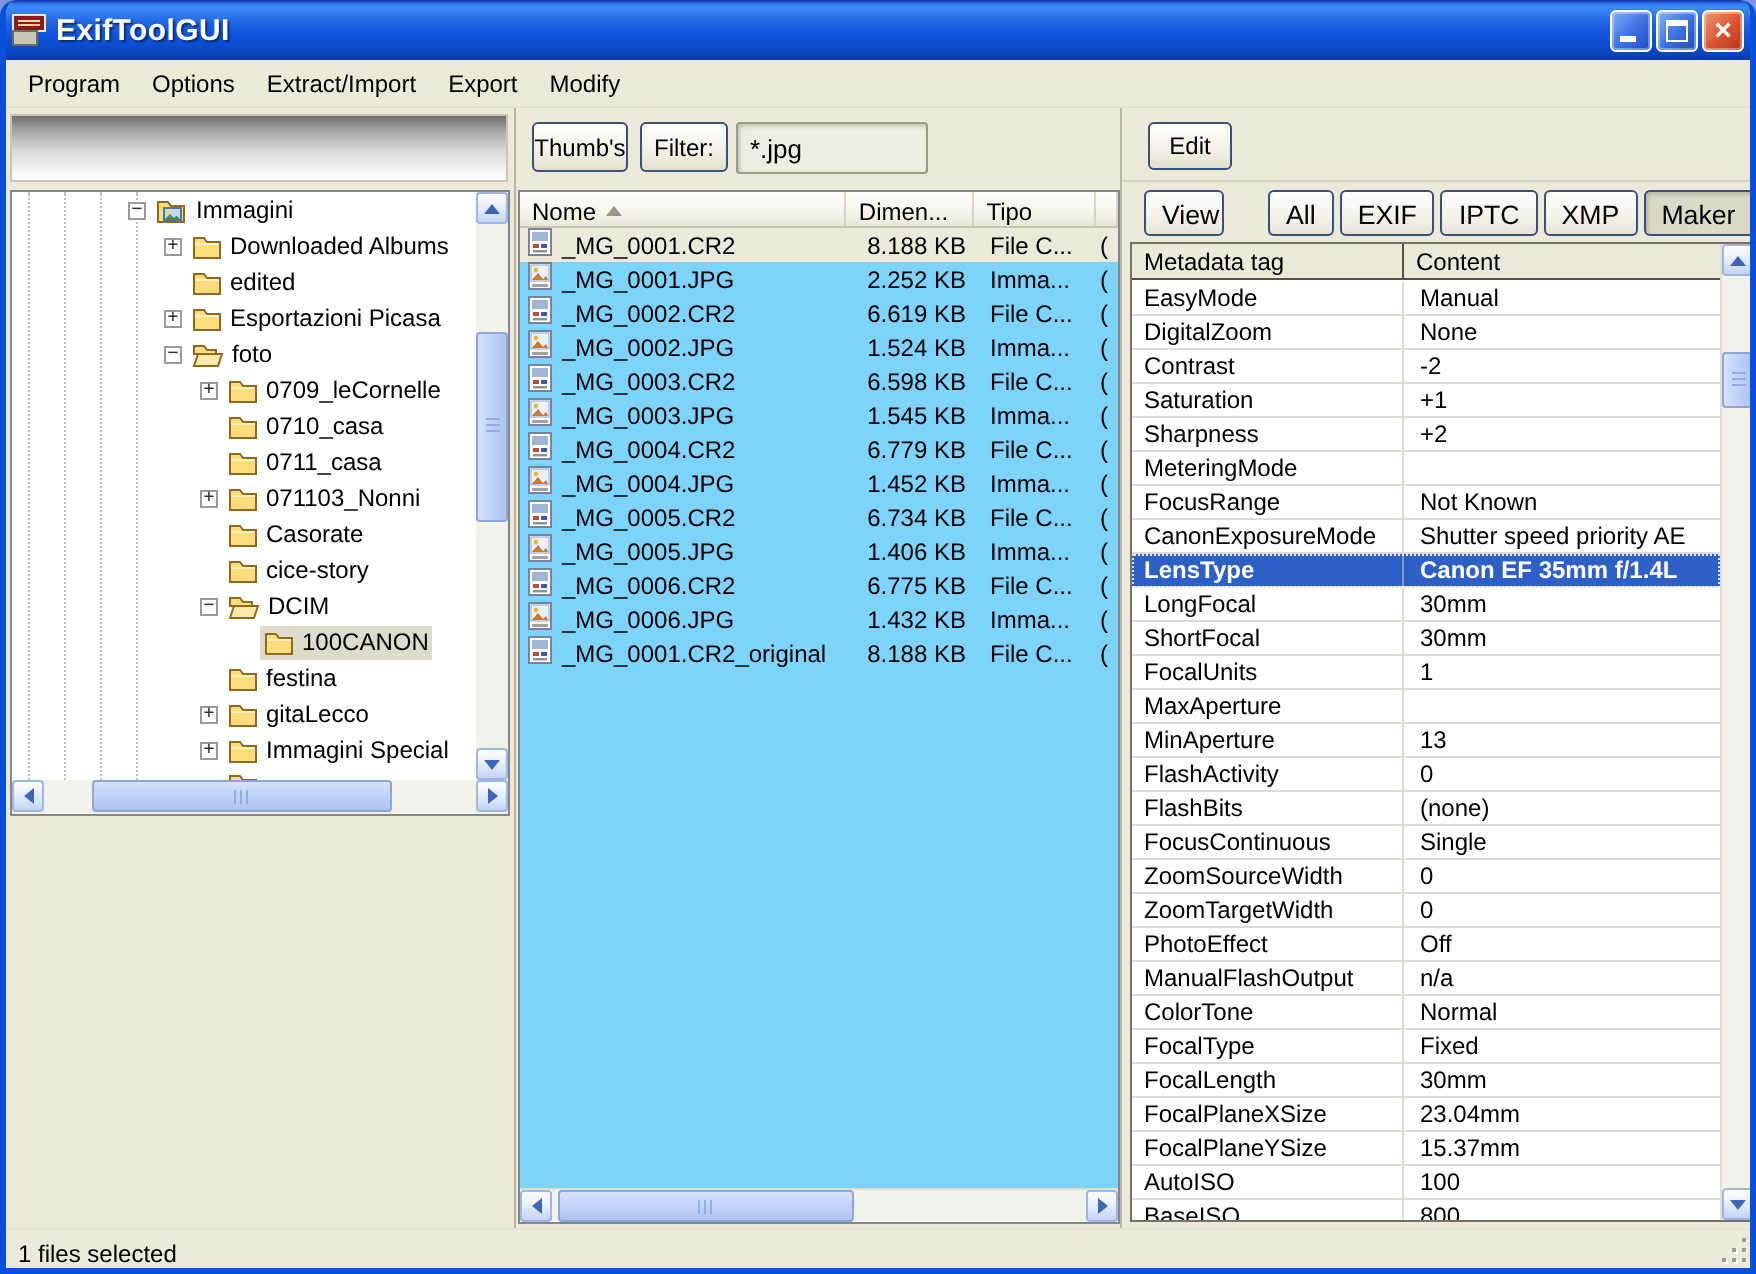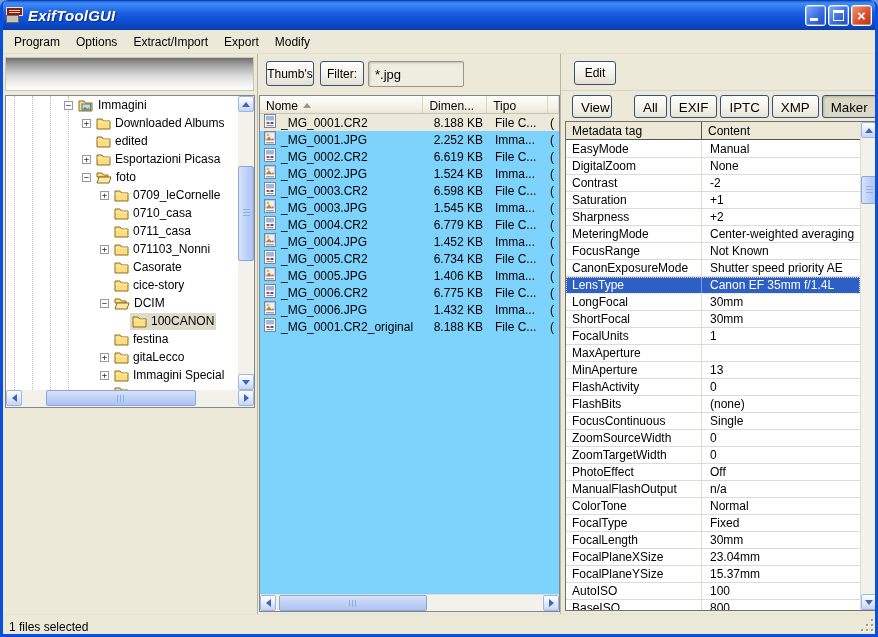--- a/index.html
+++ b/index.html
@@ -18,21 +18,21 @@
   .titlebar{
     position:absolute; left:-3px; top:0; width:878px; height:30px;
     background:linear-gradient(180deg,#0A2E9E 0%,#2B74EB 6%,#3D8CF8 12%,#1C5FDF 42%,#0C4ED6 70%,#0B44B8 92%,#0A3AA0 100%);
     border-radius:7px 7px 0 0;
     display:flex; align-items:center; padding:0 6px;
   }
   .app-icon{ width:17px; height:16px; margin-right:5px; position:relative; flex:0 0 auto;}
   .app-icon .top{ position:absolute; left:0; top:0; width:17px; height:9px; background:#8B1A1A; border:1px solid #E8E4D8;}
   .app-icon .top::after{content:""; position:absolute; left:2px; top:2px; width:11px; height:1px; background:#F2D8A8; box-shadow:0 2px 0 #F2D8A8;}
   .app-icon .bot{ position:absolute; left:0; top:8px; width:13px; height:8px; background:#C9C5B6; border:1px solid #6E6A5E;}
-  .title-text{ color:#fff; font-weight:bold; font-size:15px; letter-spacing:.2px; text-shadow:1px 1px 1px #0A2E6E;font-style:italic;}
+  .title-text{ color:#fff; font-weight:bold; font-size:15px; letter-spacing:.2px; text-shadow:1px 1px 1px #0A2E6E;}
   .win-buttons{ margin-left:auto; display:flex; gap:2px; }
   .win-btn{
     width:21px; height:21px; border-radius:3px; position:relative;
     border:1px solid #fff; box-shadow:inset 0 0 0 1px rgba(255,255,255,.35);
     background:linear-gradient(135deg,#7FB0F8 0%,#3A6EE0 55%,#1E4CC0 100%);
     cursor:pointer;
   }
   .win-btn.close{ background:linear-gradient(135deg,#F09A72 0%,#DA5230 55%,#B23614 100%); }
   .glyph-min{ position:absolute; left:4px; bottom:4px; width:8px; height:3px; background:#fff;}
   .glyph-max{ position:absolute; left:4px; top:4px; width:11px; height:11px; border:1px solid #fff; border-top:3px solid #fff;}
@@ -147,21 +147,21 @@
     background:#fff; border:1px solid #74716A;}
   .mt-header{ position:absolute; left:0; top:0; right:16px; height:18px; display:flex;
     background:#ECE9D8; border-bottom:1px solid #55524A;}
   .mt-hcell{ padding:2px 0 0 6px; white-space:nowrap;}
   .mt-hcell.tag{ width:136px; border-right:1px solid #55524A;}
   .mt-hcell.val{ flex:1;}
   .mt-rows{ position:absolute; left:0; top:19px; right:16px; bottom:0; overflow:hidden;}
   .meta-row{ height:17px; display:flex; border-bottom:1px solid #DCDCD4; cursor:default;}
   .mr-tag{ width:136px; padding:1px 0 0 6px; border-right:1px solid #DCDCD4; white-space:nowrap; overflow:hidden;}
   .mr-val{ flex:1; padding:1px 0 0 8px; white-space:nowrap; overflow:hidden;}
-  .meta-row.selected{ background:#2E5FC4; color:#fff; outline:1px dotted rgba(255,255,255,.85); outline-offset:-1px;}
+  .meta-row.selected{ background:#2E5FC4; color:#fff; outline:1px dotted rgba(255,255,255,.85); outline-offset:-1px;font-weight:bold;}
   .meta-row.selected .mr-tag{ border-right-color:#7A99D8;}
 
   
   .statusbar{
     position:absolute; left:0; bottom:0; width:872px; height:20px;
     background:#ECE9D8; border-top:1px solid #FFFFFF;
     box-shadow:0 -2px 0 #D8D4C4 inset; 
     display:flex; align-items:flex-end; padding-left:6px;
   }
   .statusbar{ box-shadow:none; border-top:1px solid #E8E4D4;}
@@ -708,21 +708,20 @@
             <div class="meta-row">
               <span class="mr-tag">Saturation</span>
               <span class="mr-val">+1</span>
             </div>
             <div class="meta-row">
               <span class="mr-tag">Sharpness</span>
               <span class="mr-val">+2</span>
             </div>
             <div class="meta-row">
               <span class="mr-tag">MeteringMode</span>
-              <span class="mr-val">Center-weighted averaging</span>
             </div>
             <div class="meta-row">
               <span class="mr-tag">FocusRange</span>
               <span class="mr-val">Not Known</span>
             </div>
             <div class="meta-row">
               <span class="mr-tag">CanonExposureMode</span>
               <span class="mr-val">Shutter speed priority AE</span>
             </div>
             <div class="meta-row selected">

